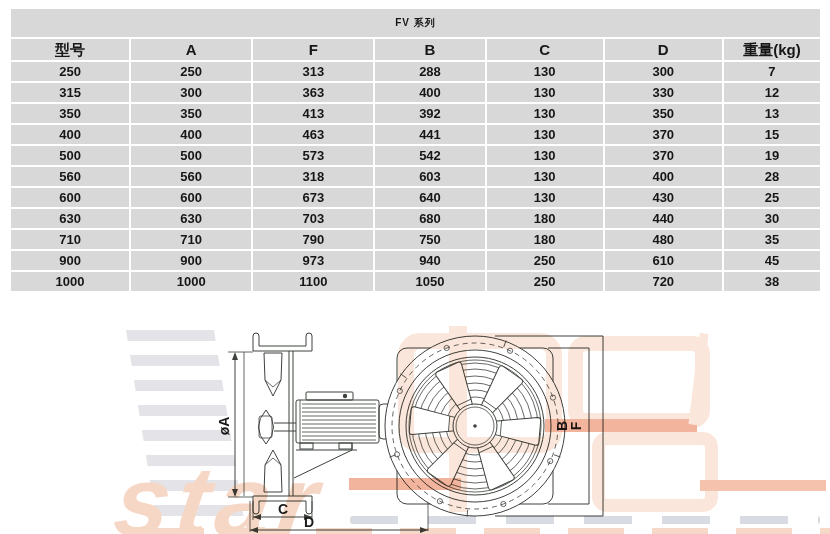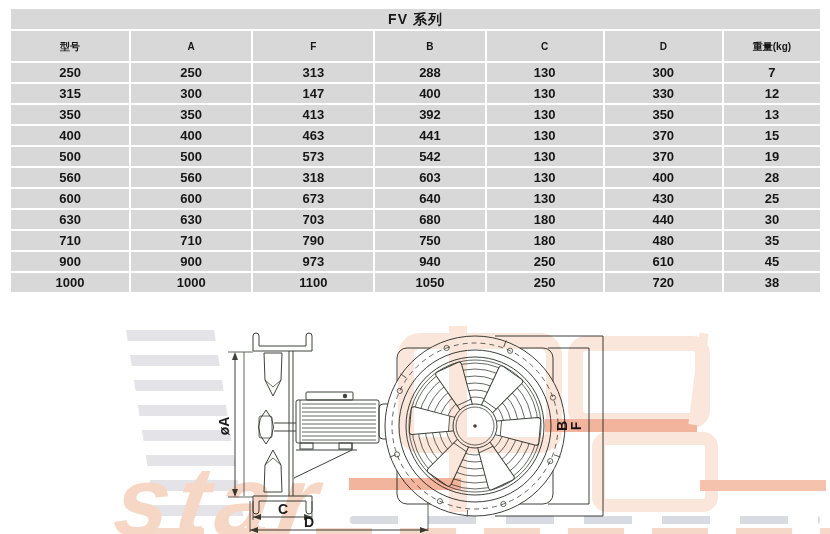--- a/index.html
+++ b/index.html
@@ -4,22 +4,22 @@
 <style>
   html,body{margin:0;padding:0;}
   body{width:830px;height:534px;background:#ffffff;overflow:hidden;position:relative;
        font-family:"Liberation Sans",sans-serif;}
 
   
   table.spec{position:absolute;left:9px;top:7px;width:813px;z-index:4;
              border-collapse:separate;border-spacing:2px;table-layout:fixed;}
   .spec th,.spec td{background:#d8d8d8;text-align:center;font-weight:bold;color:#161616;
              font-size:13px;height:19px;line-height:19px;padding:0;white-space:nowrap;overflow:hidden;}
-  .spec th{font-size:10px;height:30px;line-height:21px;}
-  .spec th.title-cell{font-size:14px;height:20px;line-height:20px;letter-spacing:1px;}
+  .spec th{font-size:15px;height:21px;line-height:21px;}
+  .spec th.title-cell{font-size:10px;height:28px;line-height:20px;letter-spacing:1px;}
 
   
   svg.drawing{position:absolute;left:0;top:320px;z-index:2;}
   .ln{stroke:#3d423c;fill:none;stroke-width:1;}
   .thin{stroke:#3d423c;fill:none;stroke-width:.8;}
   .solid{fill:#3d423c;stroke:none;}
   .whitefill{fill:#ffffff;stroke:#3d423c;stroke-width:1;}
   text.dim{font:bold 14px "Liberation Sans",sans-serif;fill:#1c1c1c;stroke:none;}
 
   
@@ -243,21 +243,21 @@
         <td>250</td>
         <td>313</td>
         <td>288</td>
         <td>130</td>
         <td>300</td>
         <td>7</td>
       </tr>
       <tr>
         <td>315</td>
         <td>300</td>
-        <td>147</td>
+        <td>363</td>
         <td>400</td>
         <td>130</td>
         <td>330</td>
         <td>12</td>
       </tr>
       <tr>
         <td>350</td>
         <td>350</td>
         <td>413</td>
         <td>392</td>

